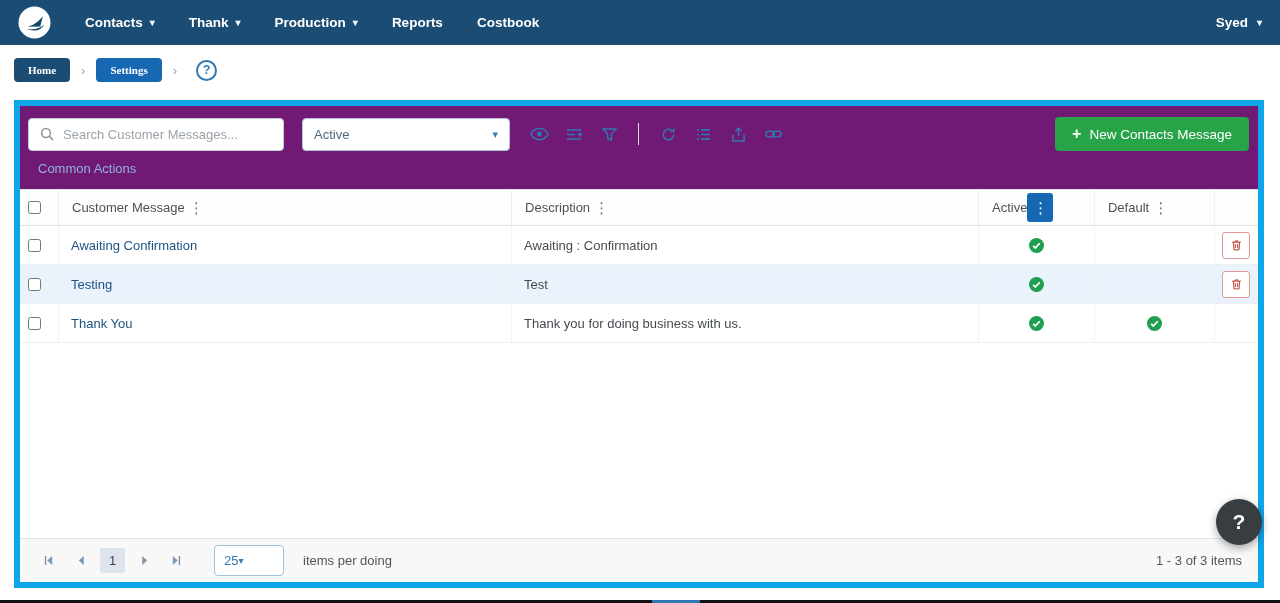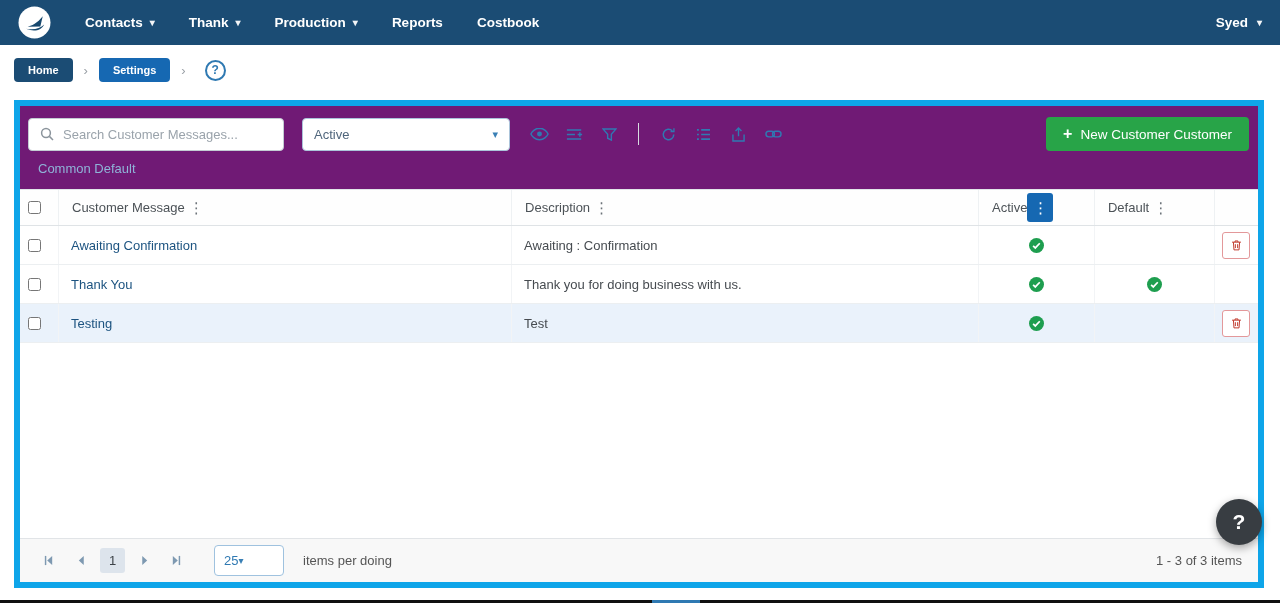--- a/index.html
+++ b/index.html
@@ -10,21 +10,21 @@
   .navbar{height:45px;background:#1b4c74;display:flex;align-items:center;padding:8px 18px;color:#fff}
   .logo{width:33px;height:33px;margin-right:34px;flex:0 0 auto}
   .nav-items{display:flex;gap:34px;align-items:center}
   .nav-item{font-size:13.5px;font-weight:600;color:#fff;display:flex;gap:7px;align-items:center;cursor:pointer;white-space:nowrap}
   .caret{font-size:10px;line-height:1;opacity:.95}
   .nav-spacer{flex:1}
   .user-menu{display:flex;gap:9px;align-items:center;font-size:13.5px;font-weight:600;cursor:pointer}
 
   
   .breadcrumbs{height:50px;display:flex;align-items:center;padding:0 14px;gap:11px;background:#fff}
-  .chip{font-size:11px;font-weight:700;padding:5px 13px;border-radius:4px;border:1px solid transparent;cursor:pointer;font-family:Liberation Sans, sans-serif}
+  .chip{font-size:11px;font-weight:700;padding:5px 13px;border-radius:4px;border:1px solid transparent;cursor:pointer;font-family:Liberation Serif, serif}
   .chip-dark{background:#1b4c74;color:#fff}
   .chip-blue{background:#1668b2;color:#fff}
   .chip-outline{background:#fff;color:#3c7ab8;border-color:#9dbcd9;font-weight:400;cursor:default}
   .crumb-sep{color:#9aa0a6;font-size:13px}
   .help-circle{width:21px;height:21px;border:2px solid #2f79b2;border-radius:50%;color:#2f79b2;display:flex;align-items:center;justify-content:center;font-size:12px;font-weight:700;margin-left:8px;cursor:pointer;background:#fff}
 
   
   .panel{position:absolute;left:14px;right:16px;top:100px;bottom:15px;border:6px solid #0ea5e9;background:#701a75;display:flex;flex-direction:column}
   .toolbar{display:flex;align-items:center;padding:11px 9px 6px 8px;gap:18px}
   .search-box{width:256px;height:33px;border:1px solid #c3ccd3;border-radius:4px;display:flex;align-items:center;padding:0 10px;gap:9px;background:#fff}
@@ -185,25 +185,25 @@
             <rect x="1" y="2" width="9" height="6" rx="3"></rect>
             <rect x="8" y="2" width="9" height="6" rx="3"></rect>
           </svg>
       </span>
     </div>
 
     <div class="toolbar-spacer"></div>
 
     <button class="new-btn">
       <span class="plus">+</span>
-      <span>New Customer Customer</span>
+      <span>New Contacts Message</span>
     </button>
   </div>
 
-  <div class="common-actions">Common Default</div>
+  <div class="common-actions">Common Actions</div>
 
   <div class="grid">
     <div class="grid-row grid-header">
       <div class="hcell first">
         <input type="checkbox" style="">
       </div>
       <div class="hcell">
         <span>Customer Message</span>
         <span class="dots">⋮</span>
       </div>
@@ -241,71 +241,71 @@
       <div class="cell center"></div>
       <div class="cell center">
         <button class="trash-btn">
           <svg viewBox="0 0 16 16" width="13" height="14" fill="none" stroke="currentColor" stroke-width="1.2">
               <path d="M2.5 4.5h11M6.2 4.5V3h3.6v1.5M4.2 4.5l.7 9.5h6.2l.7-9.5M6.6 7v4.8M9.4 7v4.8"></path>
             </svg>
         </button>
       </div>
     </div>
 
-    <div class="grid-row body">
+    <div class="grid-row body alt">
       <div class="cell check-cell">
           <input type="checkbox" style="">
         </div>
       <div class="cell">
-          <a class="row-link">Thank You</a>
-        </div>
-      <div class="cell">Thank you for doing business with us.</div>
+          <a class="row-link">Testing</a>
+        </div>
+      <div class="cell">Test</div>
       <div class="cell center">
         <span class="check-icon">
           <svg viewBox="0 0 16 16" width="15" height="15">
               <circle cx="8" cy="8" r="8" fill="#1e9e4f"></circle>
               <path d="M4.4 8.3l2.3 2.3 4.8-5" stroke="#fff" stroke-width="1.8" fill="none"></path>
             </svg>
         </span>
       </div>
+      <div class="cell center"></div>
+      <div class="cell center">
+        <button class="trash-btn">
+          <svg viewBox="0 0 16 16" width="13" height="14" fill="none" stroke="currentColor" stroke-width="1.2">
+              <path d="M2.5 4.5h11M6.2 4.5V3h3.6v1.5M4.2 4.5l.7 9.5h6.2l.7-9.5M6.6 7v4.8M9.4 7v4.8"></path>
+            </svg>
+        </button>
+      </div>
+    </div>
+
+    <div class="grid-row body">
+      <div class="cell check-cell">
+          <input type="checkbox" style="">
+        </div>
+      <div class="cell">
+          <a class="row-link">Thank You</a>
+        </div>
+      <div class="cell">Thank you for doing business with us.</div>
       <div class="cell center">
         <span class="check-icon">
           <svg viewBox="0 0 16 16" width="15" height="15">
               <circle cx="8" cy="8" r="8" fill="#1e9e4f"></circle>
               <path d="M4.4 8.3l2.3 2.3 4.8-5" stroke="#fff" stroke-width="1.8" fill="none"></path>
             </svg>
         </span>
       </div>
-      <div class="cell center"></div>
-    </div>
-
-    <div class="grid-row body alt">
-      <div class="cell check-cell">
-          <input type="checkbox" style="">
-        </div>
-      <div class="cell">
-          <a class="row-link">Testing</a>
-        </div>
-      <div class="cell">Test</div>
       <div class="cell center">
         <span class="check-icon">
           <svg viewBox="0 0 16 16" width="15" height="15">
               <circle cx="8" cy="8" r="8" fill="#1e9e4f"></circle>
               <path d="M4.4 8.3l2.3 2.3 4.8-5" stroke="#fff" stroke-width="1.8" fill="none"></path>
             </svg>
         </span>
       </div>
       <div class="cell center"></div>
-      <div class="cell center">
-        <button class="trash-btn">
-          <svg viewBox="0 0 16 16" width="13" height="14" fill="none" stroke="currentColor" stroke-width="1.2">
-              <path d="M2.5 4.5h11M6.2 4.5V3h3.6v1.5M4.2 4.5l.7 9.5h6.2l.7-9.5M6.6 7v4.8M9.4 7v4.8"></path>
-            </svg>
-        </button>
-      </div>
     </div>
 
     <div class="grid-filler"></div>
 
     <div class="pagination">
       <button class="page-btn">
         <svg viewBox="0 0 12 12" width="11" height="11" fill="currentColor">
             <path d="M2 1h1.6v10H2z"></path>
             <path d="M10 1 4.6 6 10 11z"></path>
           </svg>

